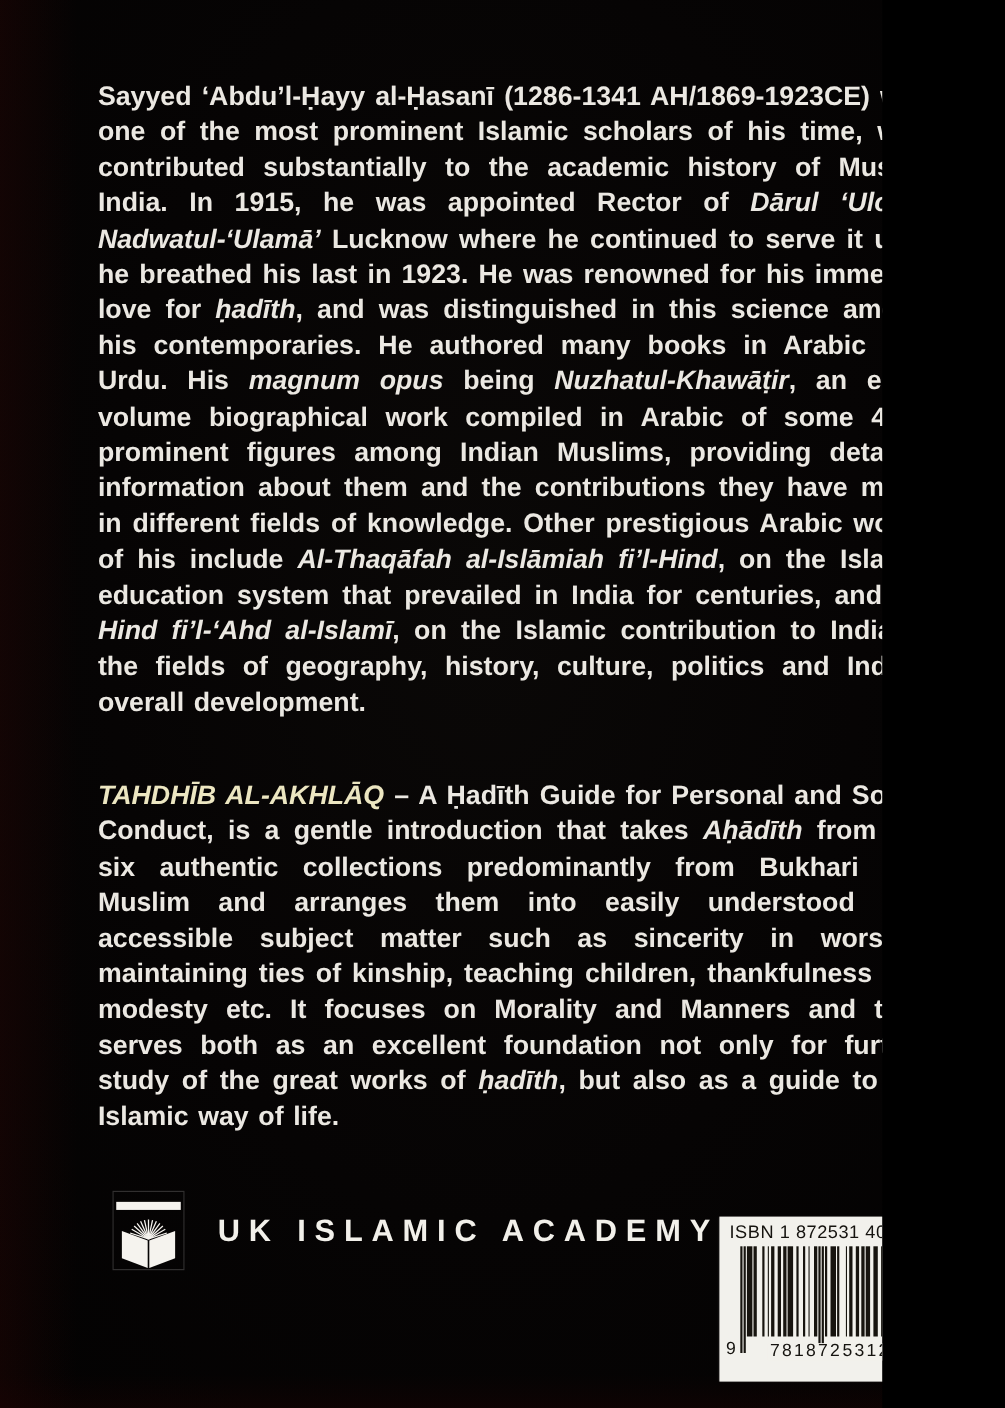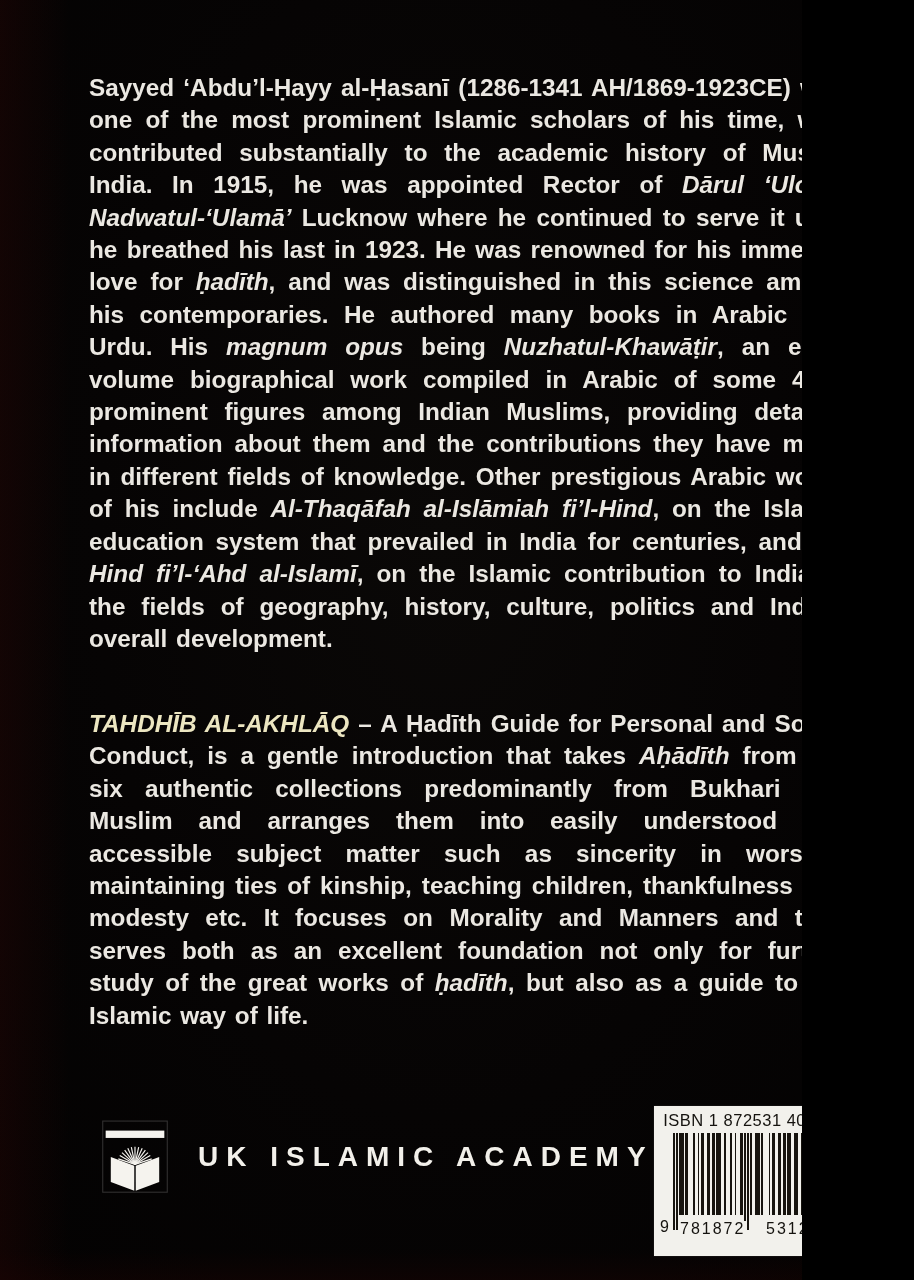--- a/index.html
+++ b/index.html
@@ -23,21 +23,21 @@
   .para{
     position:absolute;left:89px;width:757px;margin:0;
     color:#ebe8e2;
     font-size:24.3px;line-height:32.4px;font-weight:700;
     text-align:justify;word-spacing:2px;
   }
   .para .it{font-style:italic;}
   #p1{top:72px;}
   #p2{top:708px;}
   .publisher{
-    position:absolute;left:102px;top:1120px;
+    position:absolute;left:102px;top:1082px;
     display:flex;align-items:center;gap:30px;
   }
   .pubname{
     color:#f2f0ea;font-size:28px;font-weight:700;
     letter-spacing:8px;white-space:nowrap;
   }
   .barcode-panel{
     position:absolute;left:654px;top:1106px;
     width:176px;height:150px;
     background:#f2f1ec;
@@ -61,21 +61,21 @@
     position:absolute;left:13px;top:0;
     display:flex;align-items:flex-start;height:100px;
   }
   .bars .bar{background:#17140f;}
   .bars .gap{background:transparent;}
   .digit-group{
     position:absolute;bottom:8px;
     color:#15130f;font-size:16px;line-height:1;
     background:#f2f1ec;padding:0 2px;letter-spacing:2px;
   }
-  #dg1{left:18px;}
+  #dg1{left:38px;}
   #dg2{left:104px;}
 </style>
 </head>
 <body>
 
 <div class="cover">
   <div class="edge-shade-left"></div>
   <div class="edge-shade-bottom"></div>
 
   <p class="para" id="p1"><span>Sayyed ‘Abdu’l-Ḥayy al-Ḥasanī (1286-1341 AH/1869-1923CE) was one of the most prominent Islamic scholars of his time, who contributed substantially to the academic history of Muslim India. In 1915, he was appointed Rector of </span><span class="it">Dārul ‘Uloom Nadwatul-‘Ulamā’</span><span> Lucknow where he continued to serve it until he breathed his last in 1923. He was renowned for his immense love for </span><span class="it">ḥadīth</span><span>, and was distinguished in this science among his contemporaries. He authored many books in Arabic and Urdu. His </span><span class="it">magnum opus</span><span> being </span><span class="it">Nuzhatul-Khawāṭir</span><span>, an eight volume biographical work compiled in Arabic of some 4500 prominent figures among Indian Muslims, providing detailed information about them and the contributions they have made in different fields of knowledge. Other prestigious Arabic works of his include </span><span class="it">Al-Thaqāfah al-Islāmiah fi’l-Hind</span><span>, on the Islamic education system that prevailed in India for centuries, and </span><span class="it">Al-Hind fi’l-‘Ahd al-Islamī</span><span>, on the Islamic contribution to India in the fields of geography, history, culture, politics and India’s overall development.</span></p>

